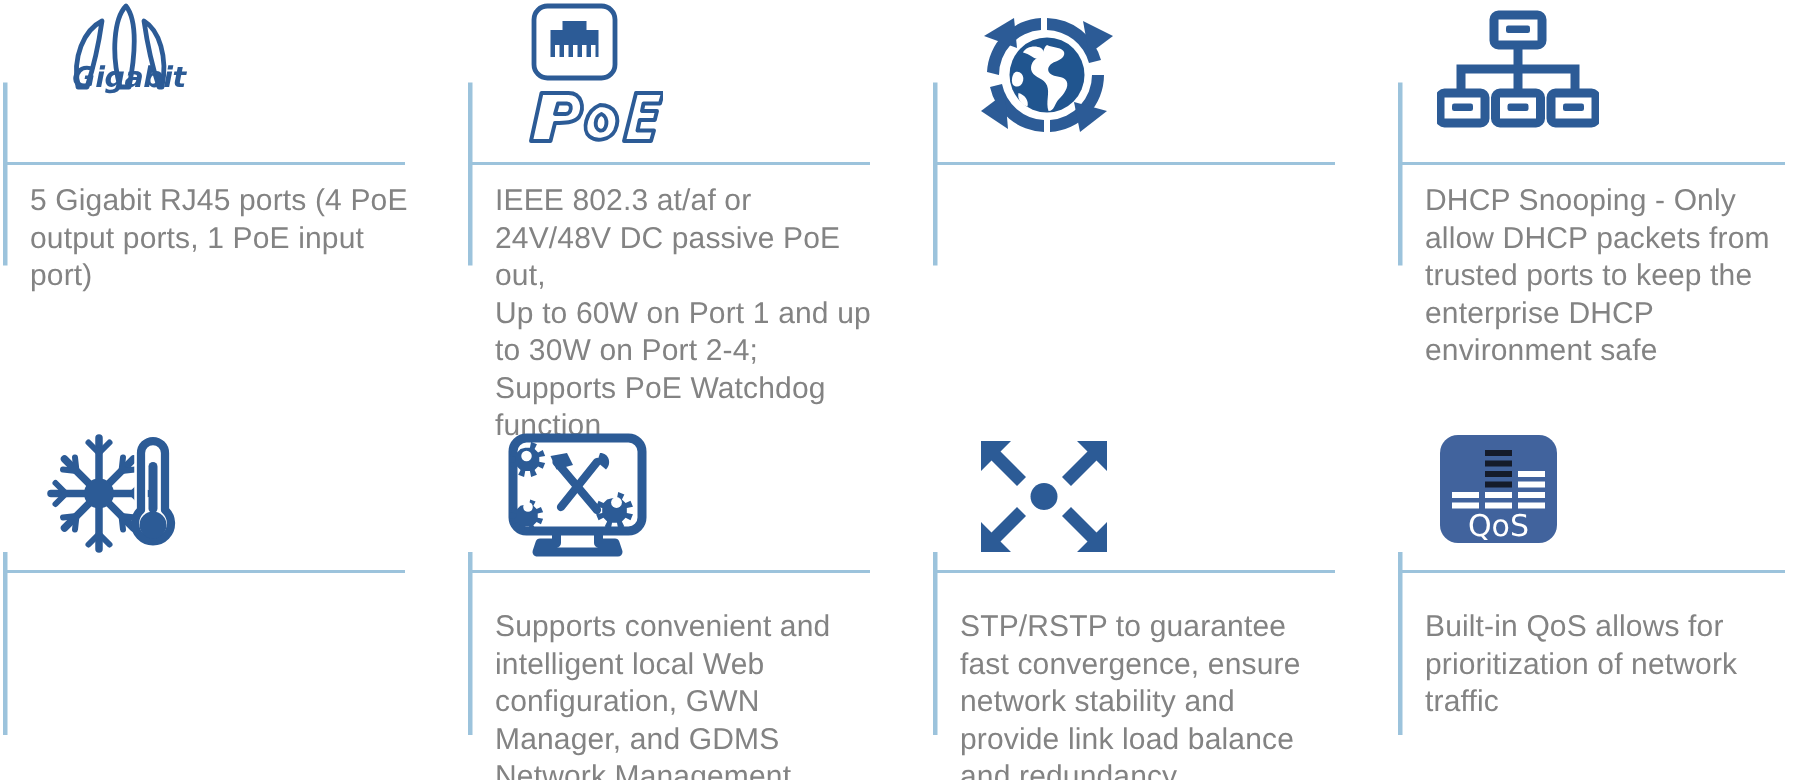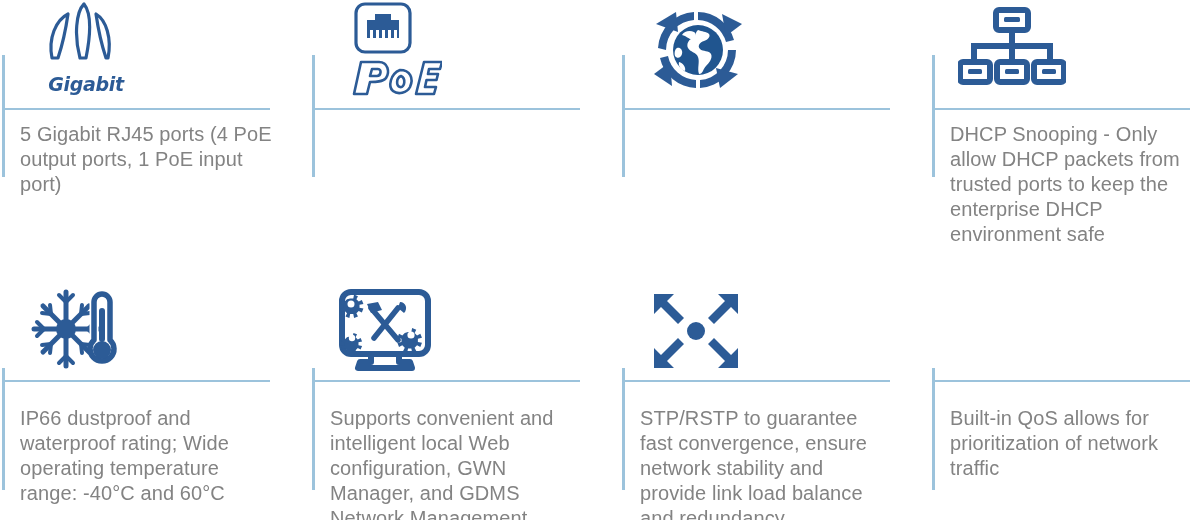--- a/index.html
+++ b/index.html
@@ -76,21 +76,21 @@
 
   
   .gigabit-logo {
     position: relative;
     width: 108px;
     height: 98px;
   }
   .gigabit-text {
     position: absolute;
     left: 8px;
-    top: 71px;
+    top: 39px;
     width: 100px;
     text-align: center;
     font-family: "DejaVu Sans", sans-serif;
     font-weight: bold;
     font-style: italic;
     font-size: 19px;
     color: #2c5b96;
     letter-spacing: -0.3px;
   }
   svg { display: block; }
@@ -134,20 +134,22 @@
           <rect x="56" y="28" width="3" height="8"></rect>
         </g>
 
         <g fill="none" stroke="#2c5b96" stroke-width="2.6" stroke-linejoin="round">
           <path d="M16 92 L23 60 L41 60 C50 60 52 70 48 76 C45 80 38 80 32 80 L29 92 Z M34 67 L32 74 L39 74 C43 74 44 67 40 67 Z"></path>
           <path d="M62 68 C72 68 76 76 72 85 C69 91 60 93 55 89 C50 85 52 72 62 68 Z M63 74 C58 76 58 84 62 85 C67 86 68 76 63 74 Z"></path>
           <path d="M86 60 L104 60 L102 67 L91 67 L90 72 L100 72 L98.5 78 L88.5 78 L87 85 L98 85 L96 92 L78 92 Z"></path>
         </g>
       </svg>
     </div>
+    <div class="desc">IEEE 802.3 at/af or 24V/48V DC passive PoE out,
+Up to 60W on Port 1 and up to 30W on Port 2-4; Supports PoE Watchdog function</div>
   </div>
 
   <div class="card col3 row1">
     <div class="v-rule"></div>
     <div class="h-rule"></div>
     <div class="icon-wrap">
       <svg width="100" height="96" viewBox="0 0 100 96">
 
         <g fill="#2c5b96">
           <path d="M50 10 A38 38 0 0 1 86 38 L78 40 A30 30 0 0 0 50 18 Z"></path>
@@ -227,21 +229,20 @@
           <path d="M66 14 L66 52"></path>
           <path d="M82 14 L82 52"></path>
         </g>
         <g fill="none" stroke="#2c5b96" stroke-width="5.5" stroke-linejoin="round">
           <path d="M66 52 L66 14 A8 8 0 0 1 82 14 L82 52 A12 12 0 1 1 66 52 Z"></path>
         </g>
         <rect x="71" y="20" width="6" height="34" rx="3" fill="#2c5b96"></rect>
         <circle cx="74" cy="62" r="9" fill="#2c5b96"></circle>
       </svg>
     </div>
-    <div class="desc">IP66 dustproof and waterproof rating; Wide operating temperature range: -40°C and 60°C</div>
   </div>
 
   <div class="card col2 row2">
     <div class="v-rule"></div>
     <div class="h-rule"></div>
     <div class="icon-wrap">
       <svg width="100" height="84" viewBox="0 0 100 84">
         <rect x="4" y="4" width="86" height="62" rx="9" fill="none" stroke="#2c5b96" stroke-width="6"></rect>
         <path d="M33 66 L33 74 L22 74 L20 80 L74 80 L72 74 L61 74 L61 66" fill="none" stroke="#2c5b96" stroke-width="6" stroke-linejoin="round"></path>
 
@@ -282,16 +283,38 @@
           <circle cx="48" cy="43" r="9"></circle>
         </g>
       </svg>
     </div>
     <div class="desc">STP/RSTP to guarantee fast convergence, ensure network stability and provide link load balance and redundancy</div>
   </div>
 
   <div class="card col4 row2">
     <div class="v-rule"></div>
     <div class="h-rule"></div>
+    <div class="icon-wrap">
+      <svg width="92" height="80" viewBox="0 0 92 80">
+        <rect x="2" y="2" width="78" height="72" rx="12" fill="#41639d"></rect>
+        <g fill="#ffffff">
+          <rect x="10" y="40" width="18" height="4"></rect>
+          <rect x="10" y="47" width="18" height="4"></rect>
+          <rect x="54" y="26" width="18" height="4"></rect>
+          <rect x="54" y="33" width="18" height="4"></rect>
+          <rect x="54" y="40" width="18" height="4"></rect>
+          <rect x="54" y="47" width="18" height="4"></rect>
+          <rect x="32" y="40" width="18" height="4"></rect>
+          <rect x="32" y="47" width="18" height="4"></rect>
+        </g>
+        <g fill="#141b2a">
+          <rect x="32" y="12" width="18" height="4"></rect>
+          <rect x="32" y="19" width="18" height="4"></rect>
+          <rect x="32" y="26" width="18" height="4"></rect>
+          <rect x="32" y="33" width="18" height="4"></rect>
+        </g>
+        <text x="41" y="69" text-anchor="middle" fill="#ffffff" font-family="DejaVu Sans, sans-serif" font-size="20">QoS</text>
+      </svg>
+    </div>
     <div class="desc">Built-in QoS allows for prioritization of network traffic</div>
   </div>
 
 </div>
 
 </body></html>

